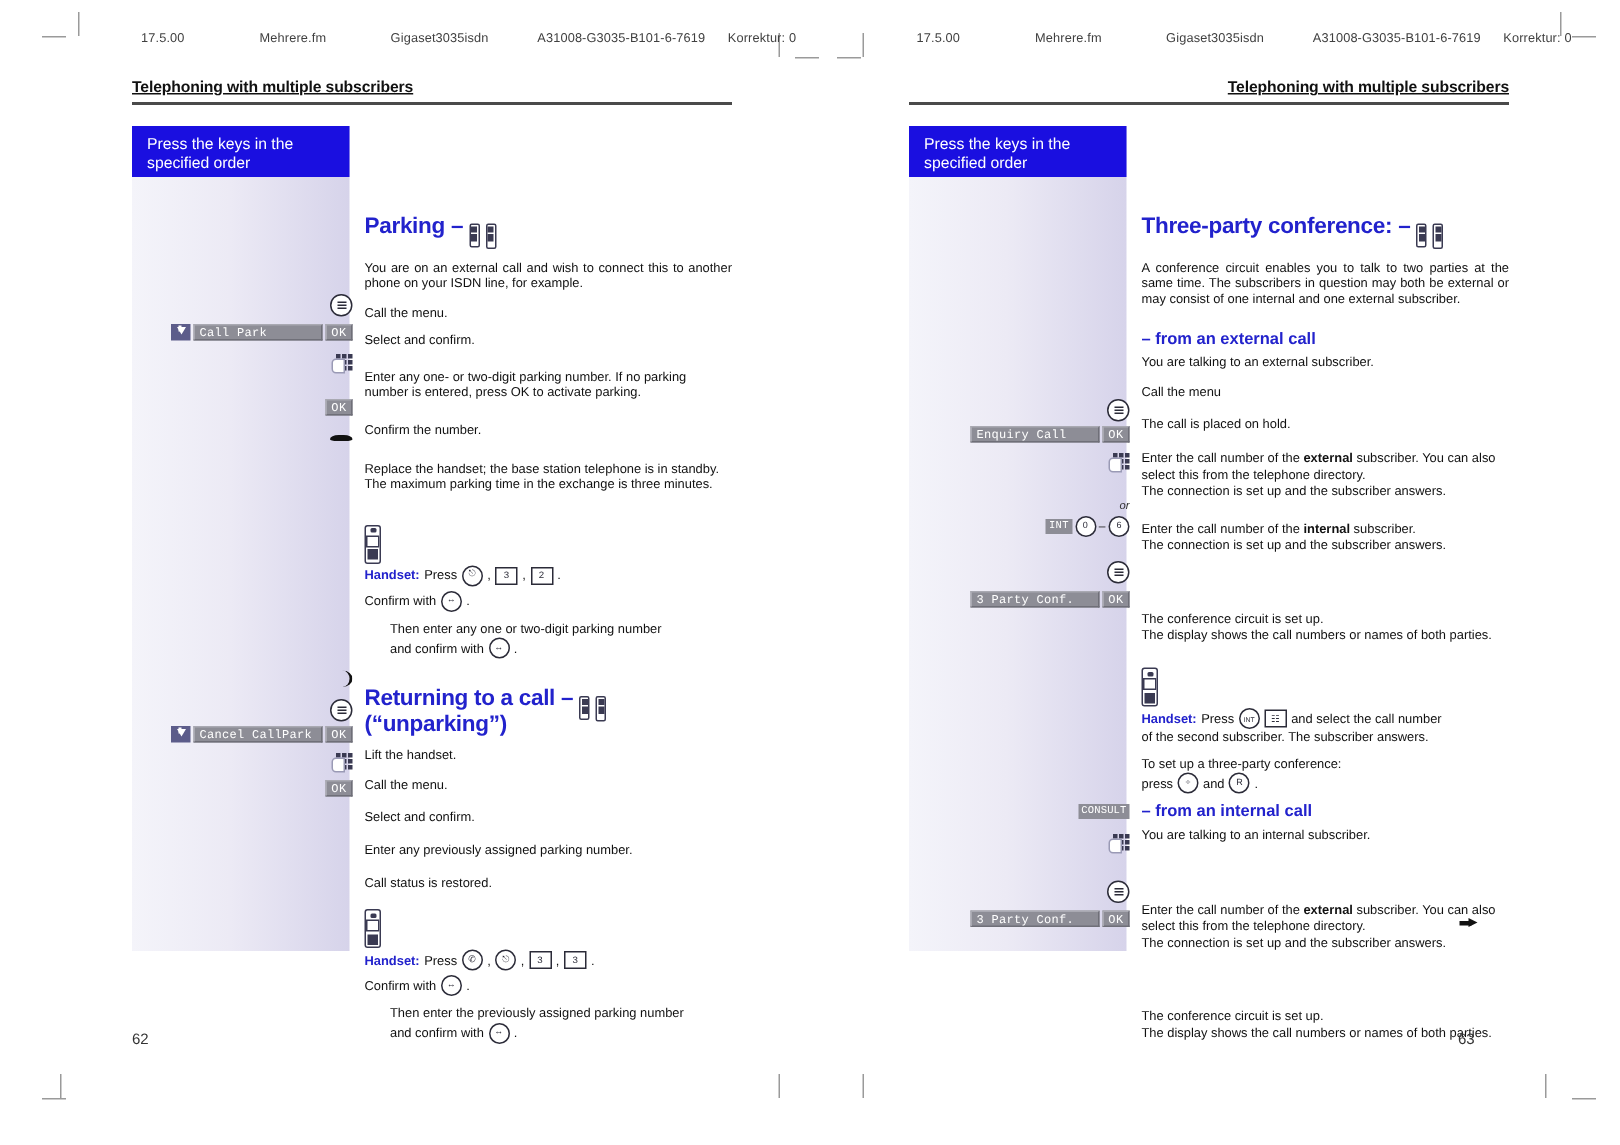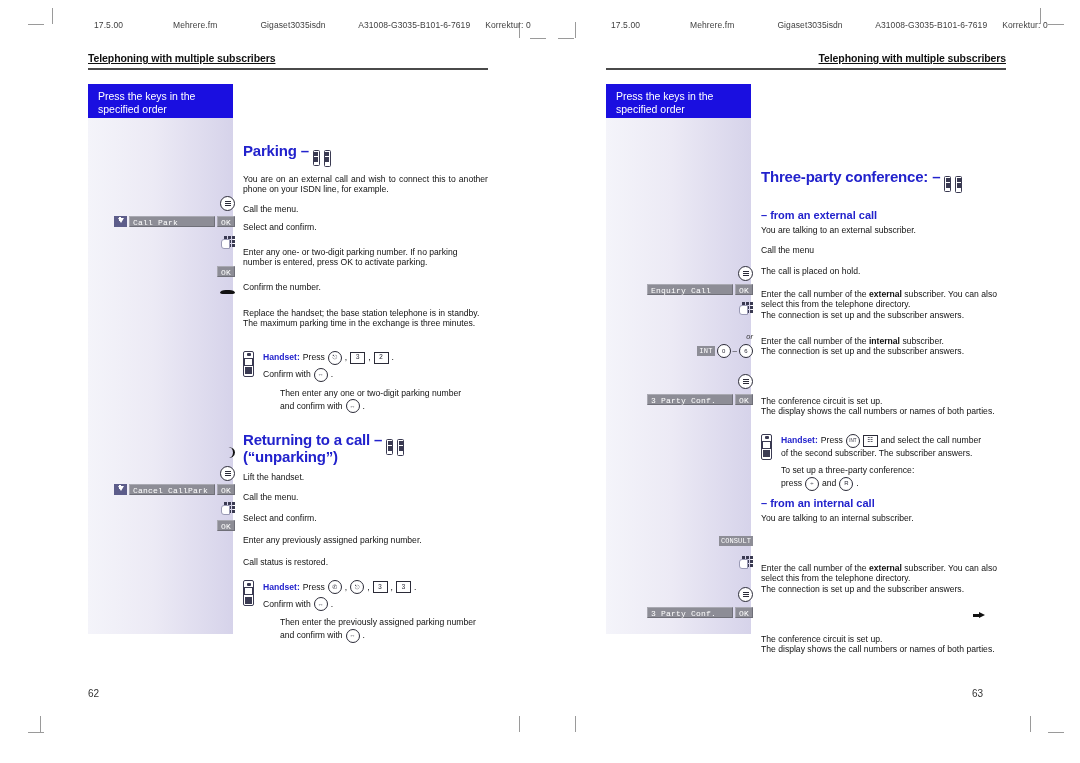--- a/index.html
+++ b/index.html
@@ -191,21 +191,21 @@
     display:inline-flex;flex-direction:column;align-items:center;
     padding:1px 0;box-sizing:border-box;gap:1px;background:#fff;
     vertical-align:middle;flex:0 0 auto;
   }
   .phoneicon .scr{width:4px;height:4px;background:#3a3a52;}
   .phoneicon .pad{width:4px;height:5px;background:#3a3a52;}
   .phoneicon.tall{height:17px;}
 
   
   .note{
-    display:flex;gap:9px;margin:9px 0 6px 0;
+    display:flex;gap:1px;margin:9px 0 6px 0;flex-direction:column;
   }
   .note .dev{
     width:11px;height:26px;border:1px solid #3a3a52;border-radius:2px;
     display:flex;flex-direction:column;align-items:center;gap:1.5px;
     padding:1.5px 0;box-sizing:border-box;background:#fff;flex:0 0 auto;
   }
   .note .dev .ear{width:4px;height:3px;background:#3a3a52;border-radius:1px;}
   .note .dev .scr{width:7px;height:6px;background:#fff;border:.6px solid #3a3a52;}
   .note .dev .pad{width:7px;height:7px;background:#3a3a52;}
   .note .body{font-size:8.6px;line-height:11.5px;color:#111;}
@@ -581,33 +581,34 @@
             </div>
         </div>
         <div class="g-item" style="top:523px;">
           <div class="disp w">3 Party Conf.</div>
           <div class="okkey">OK</div>
         </div>
       </div>
 
       <div class="text-col">
 
-        <h2 class="sec" style="margin-top:84px;">
+        <h2 class="sec" style="margin-top:58px;">
           <span class="ttl">Three-party conference:</span>
           <span>–</span>
           <span class="phoneicon">
               <span class="scr"></span>
               <span class="pad"></span>
             </span>
           <span class="phoneicon tall">
               <span class="scr"></span>
               <span class="pad"></span>
             </span>
         </h2>
 
+        <p class="intro">A conference circuit enables you to talk to two parties at the same time. The subscribers in question may both be external or may consist of one internal and one external subscriber.</p>
 
         <h3 class="sub" style="margin-top:16px;">– from an external call</h3>
         <div class="step" style="height:15px;">
           <div class="txt">You are talking to an external subscriber.</div>
         </div>
 
         <div class="step" style="height:16px;">
           <div class="txt">Call the menu</div>
         </div>
         <div class="step" style="height:18px;">

